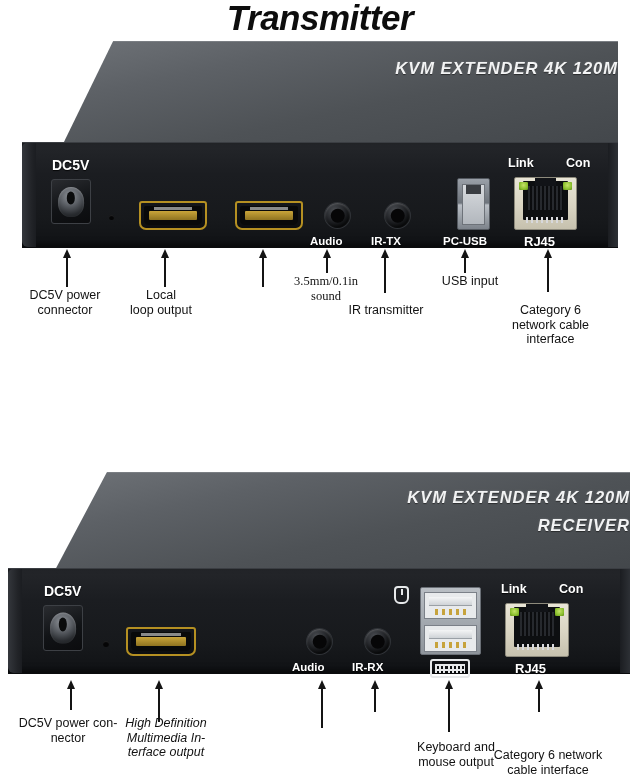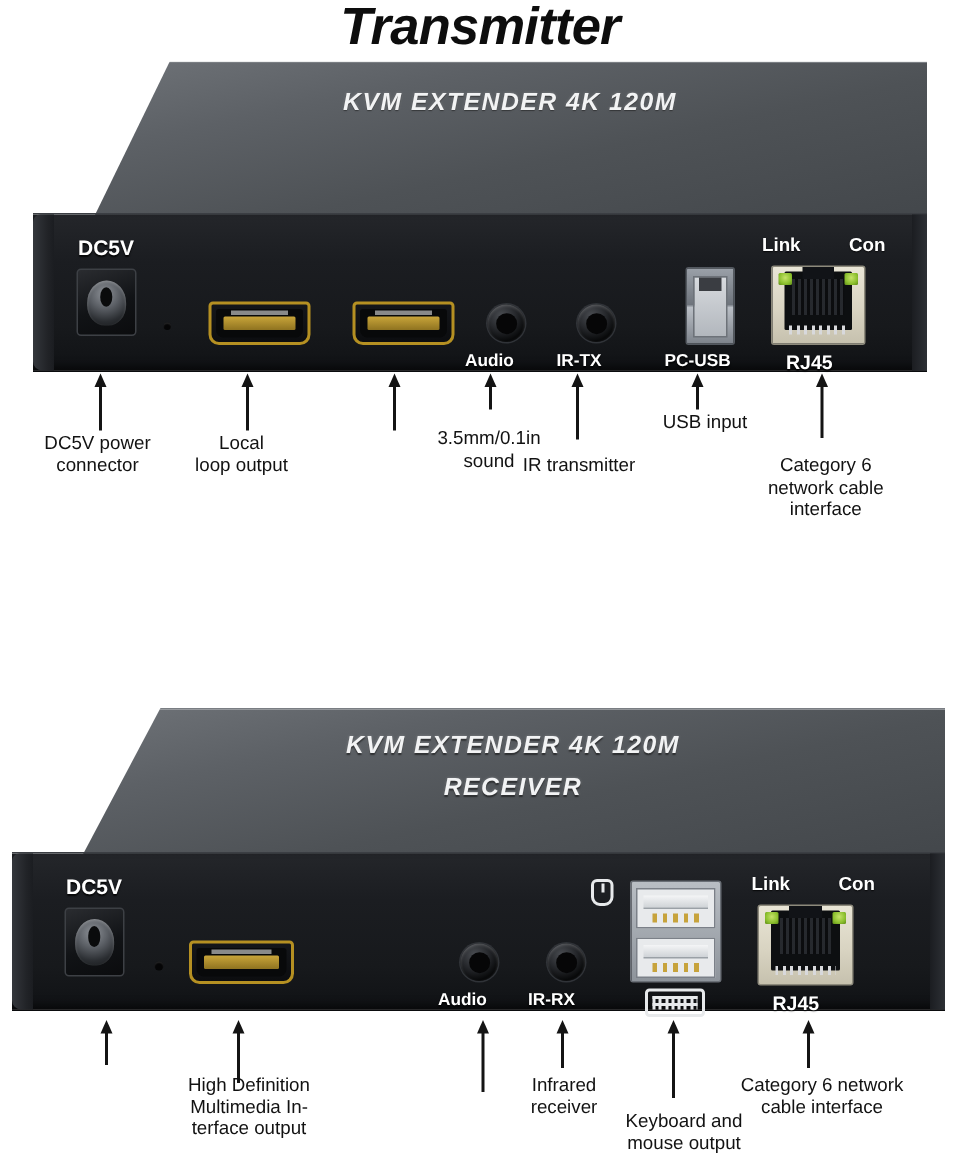--- a/index.html
+++ b/index.html
@@ -38,21 +38,21 @@
     border-top: 1px solid #7a7e83;
   }
   .dev-top::after {
     content: "";
     position: absolute; left: 0; right: 0; bottom: 0; height: 4px;
     background: linear-gradient(180deg, rgba(20,20,22,0) 0%, rgba(16,16,18,0.75) 100%);
   }
   .dev-top-text {
     position: absolute;
     left: 0; right: 0;
-    text-align: center;
+    text-align: right;
     color: #f2f3f4;
     font-weight: bold;
     font-style: italic;
     text-shadow: 0 1px 1px rgba(0,0,0,.55), 0 0 2px rgba(255,255,255,.25);
     white-space: nowrap;
     letter-spacing: 1px;
   }
 
   
   .dev-front {
@@ -370,21 +370,21 @@
     </div>
   <div class="arrow" style="left:543px; top:249px; width:10px; height:43px;">
       <div class="head"></div>
       <div class="shaft"></div>
     </div>
 
   <div class="callout" style="left:20px;  top:288px; width:90px;">DC5V power
 connector</div>
   <div class="callout" style="left:122px; top:288px; width:78px;">Local
 loop output</div>
-  <div class="callout" style="left:283px; top:285px; width:86px;">3.5mm/0.1in
+  <div class="callout" style="left:283px; top:274px; width:86px;font-family:Liberation Serif, serif;">3.5mm/0.1in
 sound</div>
   <div class="callout" style="left:338px; top:303px; width:96px;">IR transmitter</div>
   <div class="callout" style="left:434px; top:274px; width:72px;">USB input</div>
   <div class="callout" style="left:498px; top:303px; width:105px;">Category 6
 network cable
 interface</div>
 
 
   <div class="device" id="rx-device" style="left:8px; top:472px; width:622px; height:208px;">
 
@@ -468,25 +468,25 @@
     </div>
   <div class="arrow" style="left:444px; top:680px; width:10px; height:52px;">
       <div class="head"></div>
       <div class="shaft"></div>
     </div>
   <div class="arrow" style="left:534px; top:680px; width:10px; height:32px;">
       <div class="head"></div>
       <div class="shaft"></div>
     </div>
 
-  <div class="callout" style="left:116px; top:716px; width:100px;">High Definition
+  <div class="callout" style="left:0px;   top:716px; width:136px;">DC5V power con-
+nector</div>
+  <div class="callout" style="left:116px; top:716px; width:100px;font-style:italic;">High Definition
 Multimedia In-
 terface output</div>
   <div class="callout" style="left:268px; top:778px; width:104px;">33.5mm/0.1in
 sound</div>
-  <div class="callout" style="left:338px; top:716px; width:76px;">Infrared
-receiver</div>
   <div class="callout" style="left:404px; top:740px; width:104px;">Keyboard and
 mouse output</div>
-  <div class="callout" style="left:474px; top:716px; width:148px;">Category 6 network
+  <div class="callout" style="left:474px; top:748px; width:148px;">Category 6 network
 cable interface</div>
 
 </div>
 
 </body></html>

